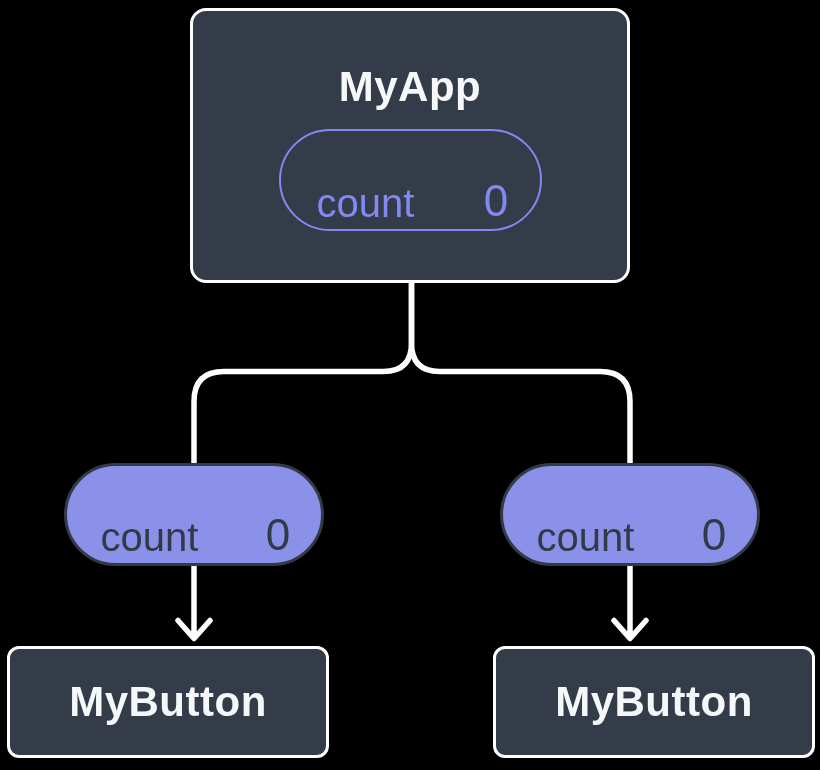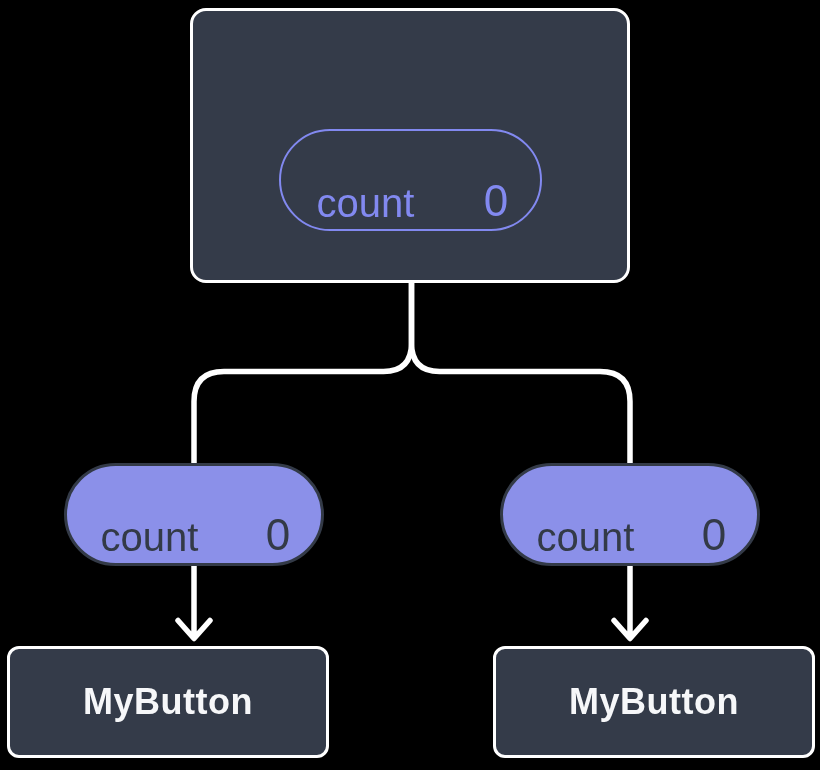--- a/index.html
+++ b/index.html
@@ -65,21 +65,21 @@
     width: 322px; height: 112px;
     border-radius: 12px;
     display: flex;
     align-items: center;
     justify-content: center;
   }
   .button-card.left  { left: 7px; }
   .button-card.right { left: 493px; }
   .button-title {
     color: var(--card-text);
-    font-size: 36px;
+    font-size: 42px;
     font-weight: 700;
     letter-spacing: 0.5px;
   }
 
   .pill {
     position: absolute;
     display: flex;
     align-items: flex-end;
     border-radius: 60px;
   }
@@ -121,20 +121,21 @@
 <div class="canvas">
 
   <svg class="connectors" viewBox="0 0 820 770" xmlns="http://www.w3.org/2000/svg">
     <path d="M 411.5 280 L 411.5 343 Q 411.5 371.5 383.5 371.5 L 224 371.5 Q 194 371.5 194 401.5 L 194 464"></path>
     <path d="M 411.5 280 L 411.5 343 Q 411.5 371.5 439.5 371.5 L 600 371.5 Q 630 371.5 630 401.5 L 630 464"></path>
     <path class="arrow" d="M 194 565 L 194 635 M 178 620.5 L 194 638.5 L 210 620.5"></path>
     <path class="arrow" d="M 630 565 L 630 635 M 614 620.5 L 630 638.5 L 646 620.5"></path>
   </svg>
 
   <div class="card app-card">
+    <div class="app-title">MyApp</div>
     <div class="pill outline-pill">
       <span class="pill-label">count</span>
       <span class="pill-divider"></span>
       <span class="pill-value">0</span>
     </div>
   </div>
 
   <div class="pill filled-pill left">
     <span class="pill-label">count</span>
     <span class="pill-divider"></span>

